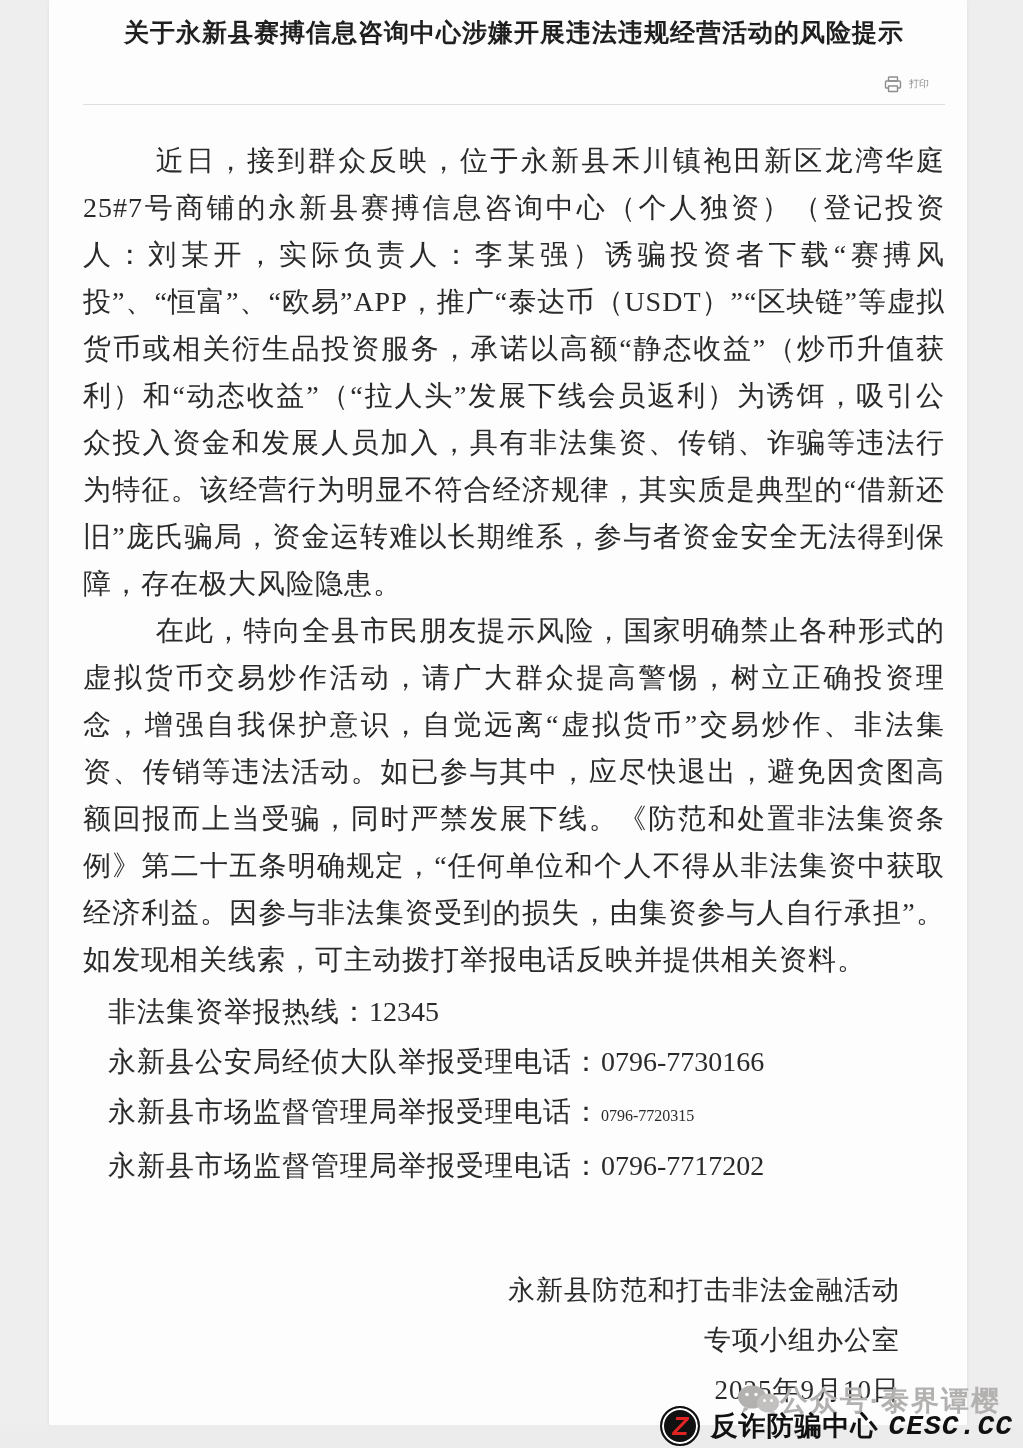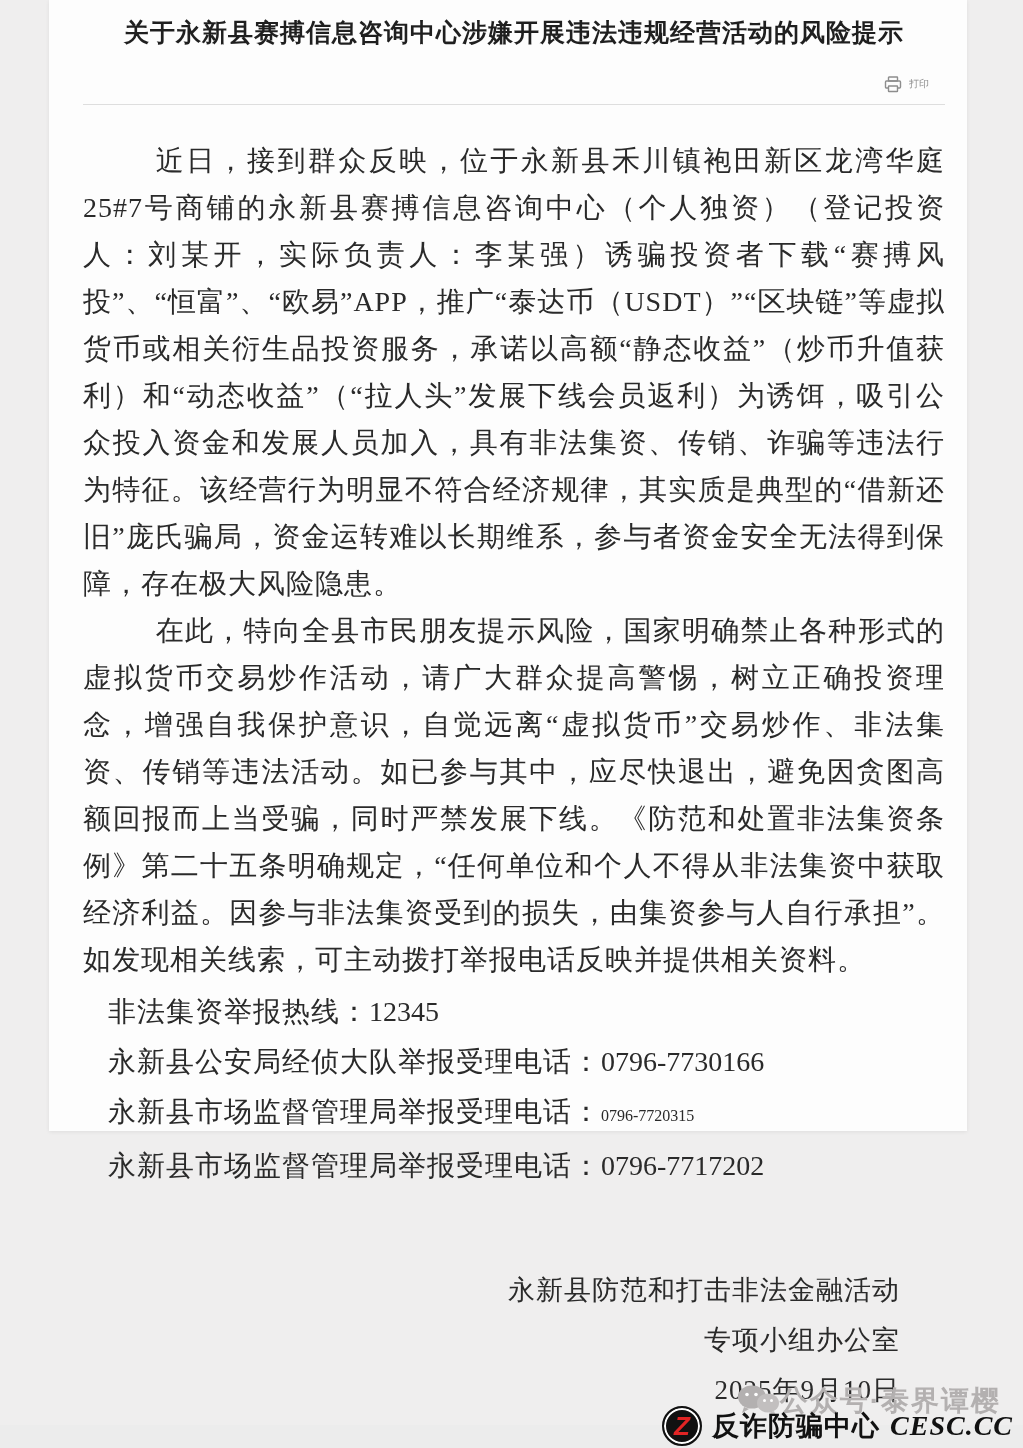--- a/index.html
+++ b/index.html
@@ -6,21 +6,21 @@
   html, body {
     width: 1023px; height: 1448px;
     background: #efeeee;
     font-family: "Liberation Serif", "DejaVu Serif", serif;
     overflow: hidden;
     position: relative;
   }
   .page {
     position: absolute;
     left: 49px; top: 0;
-    width: 918px; height: 1131px;
+    width: 918px; height: 1425px;
     background: #fdfdfd;
     box-shadow: 0 1px 4px rgba(0,0,0,0.07);
   }
   .content {
     padding: 0 22px 0 34px;
   }
   .doc-title {
     font-family: "Liberation Sans", "DejaVu Sans", sans-serif;
     font-weight: bold;
     font-size: 25px;
@@ -134,21 +134,21 @@
   }
   .badge-name {
     color: #111111;
     font-family: "Liberation Sans", "DejaVu Sans", sans-serif;
     font-weight: bold;
     font-size: 27px;
     letter-spacing: 1px;
   }
   .badge-site {
     color: #111111;
-    font-family: Liberation Serif, serif;
+    font-family: Liberation Mono, monospace;
     font-weight: bold;
     font-style: italic;
     font-size: 28px;
     letter-spacing: 1px;
   }
   .wechat-icon svg { display: block; }
   .print-icon svg { display: block; }
 </style>
 </head>
 <body>

